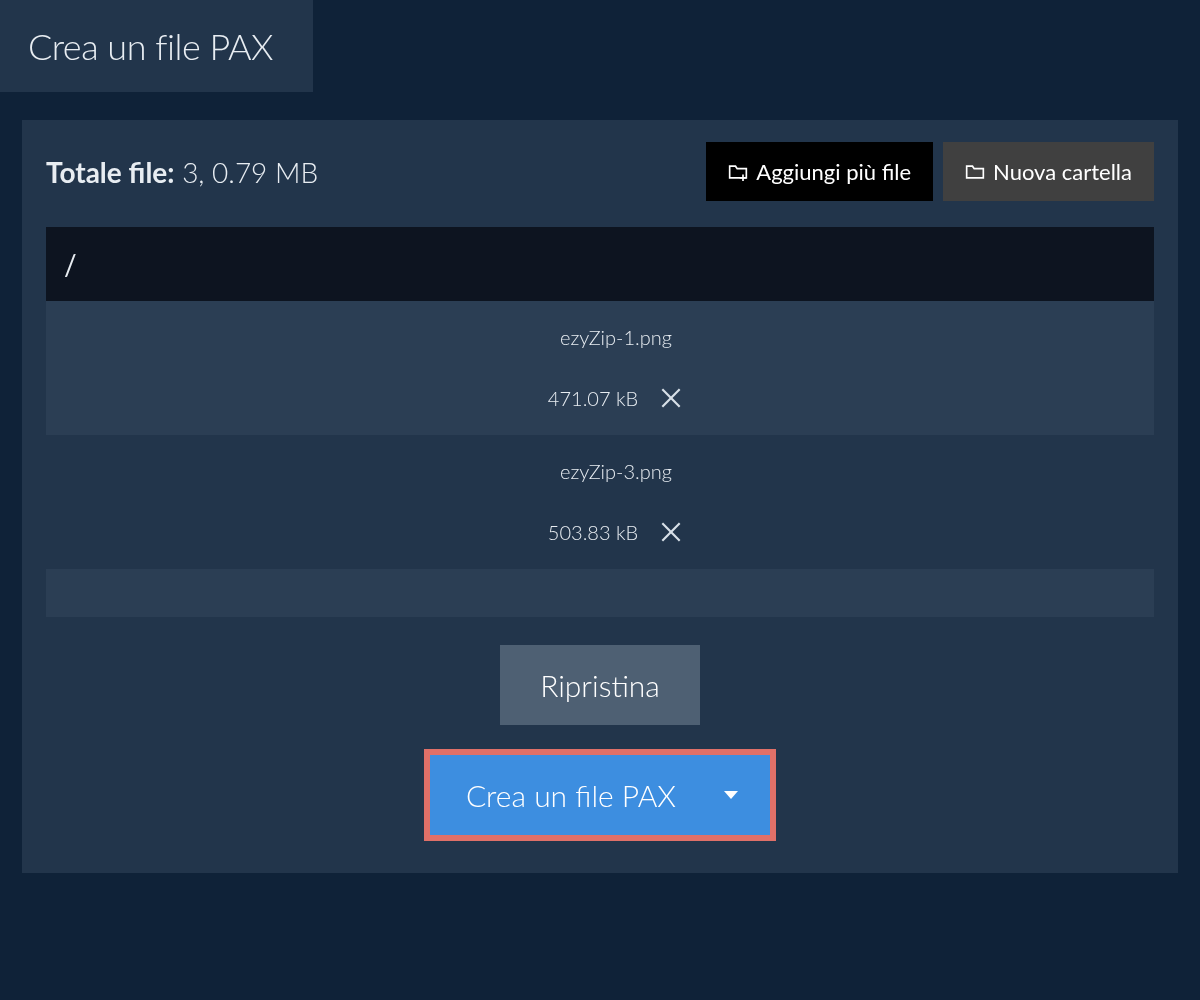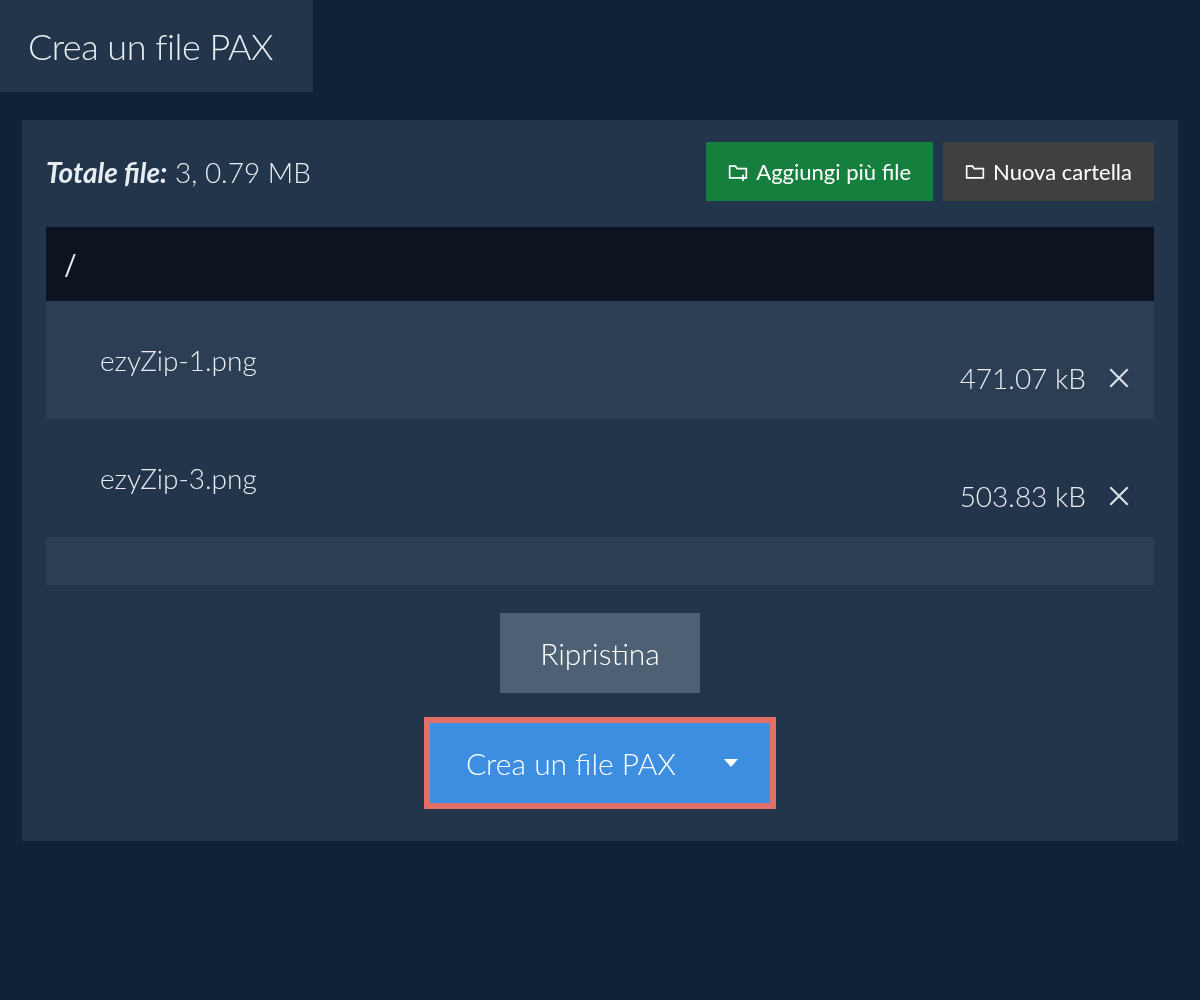--- a/index.html
+++ b/index.html
@@ -29,40 +29,39 @@
       justify-content: space-between;
       padding: 22px 24px 18px 24px;
     }
     .total-text {
       color: #e8edf2;
       font-size: 28px;
       font-weight: 300;
     }
     .total-label {
       font-weight: 700;
-      font-style: italic;
     }
     .top-buttons {
       display: flex;
       gap: 10px;
     }
     .btn {
       display: inline-flex;
       align-items: center;
       gap: 8px;
       border: none;
       cursor: pointer;
       font-size: 22px;
       font-weight: 400;
       padding: 16px 22px;
       color: #fff;
       font-family: inherit;
     }
     .btn-primary {
-      background: #15803d;
+      background: #000000;
       justify-content: space-between;
     }
     .btn-secondary {
       background: #404040;
     }
     .icon-svg {
       width: 20px;
       height: 18px;
     }
     .file-list {
@@ -73,22 +72,23 @@
       color: #e8edf2;
       font-size: 28px;
       padding: 20px 18px;
     }
     .file-row {
       display: flex;
       align-items: center;
       justify-content: space-between;
       padding: 24px 22px 24px 54px;
       color: #e8edf2;
-      font-size: 28px;
-      font-weight: 300;
+      font-size: 20px;
+      font-weight: 300;
+      flex-direction: column;
     }
     .file-row:nth-child(odd) {
       background: #2b3e54;
     }
     .file-row:nth-child(even) {
       background: #22354b;
     }
     .file-right {
       display: flex;
       align-items: center;

